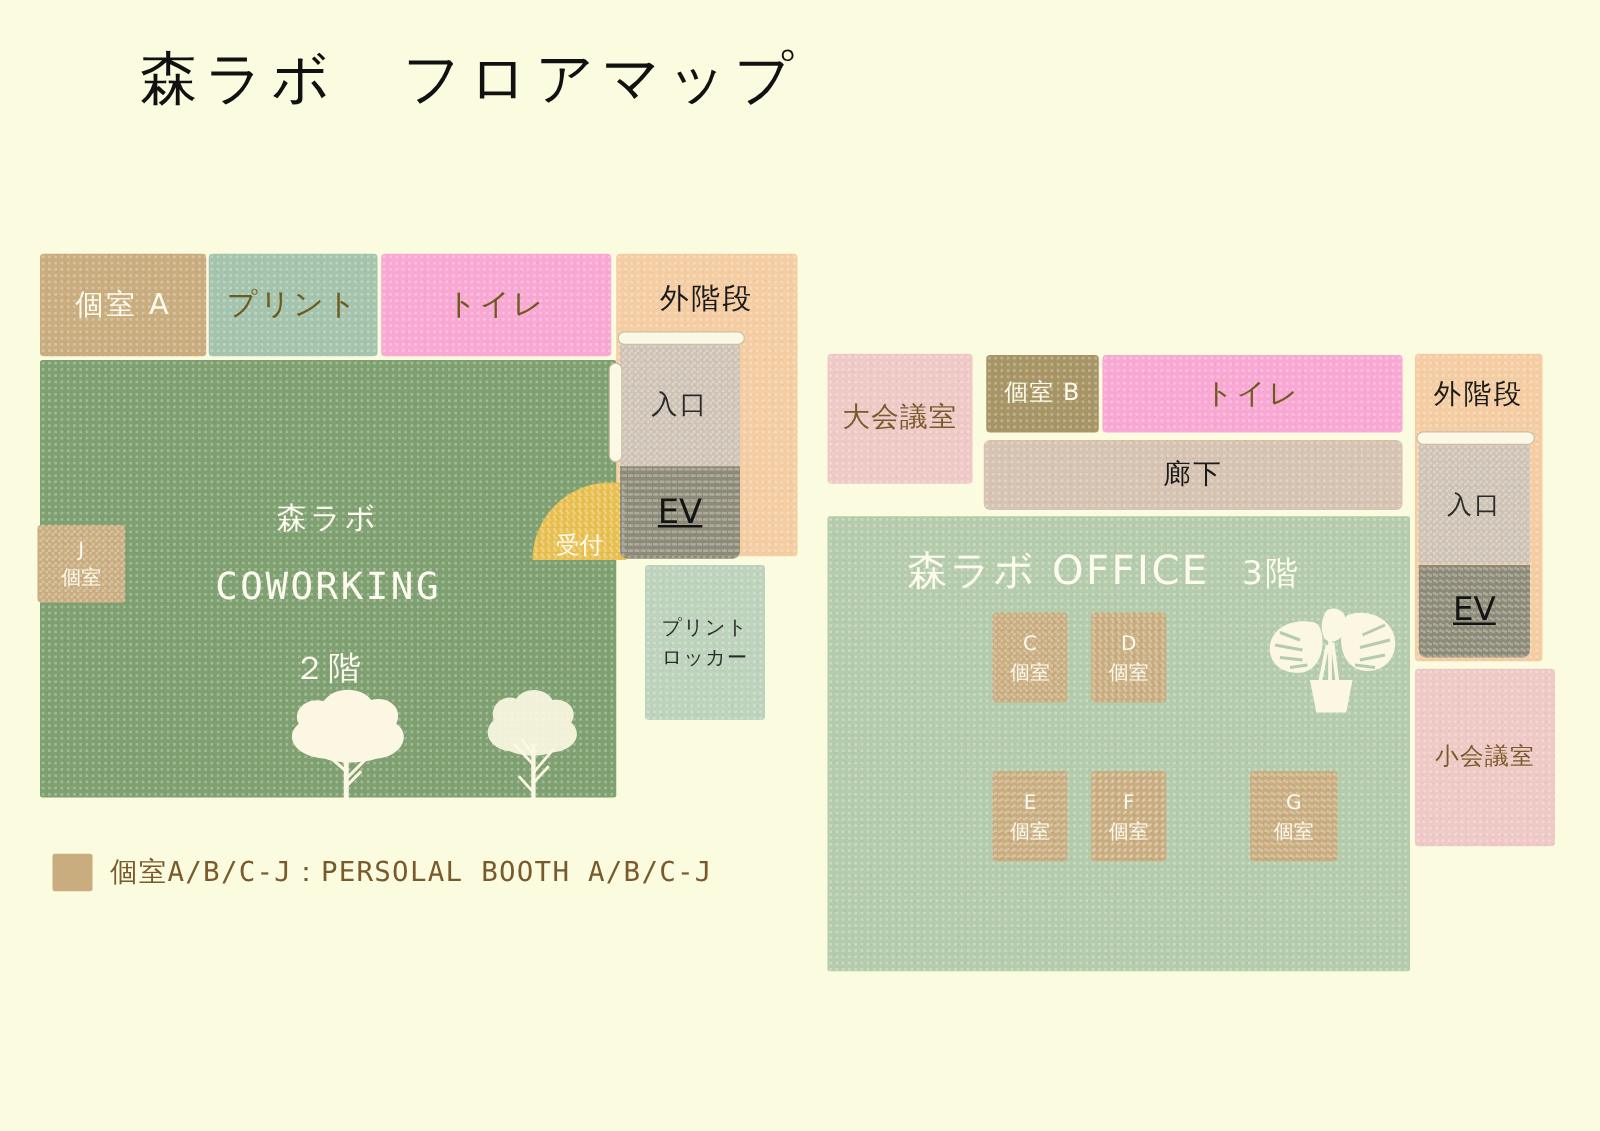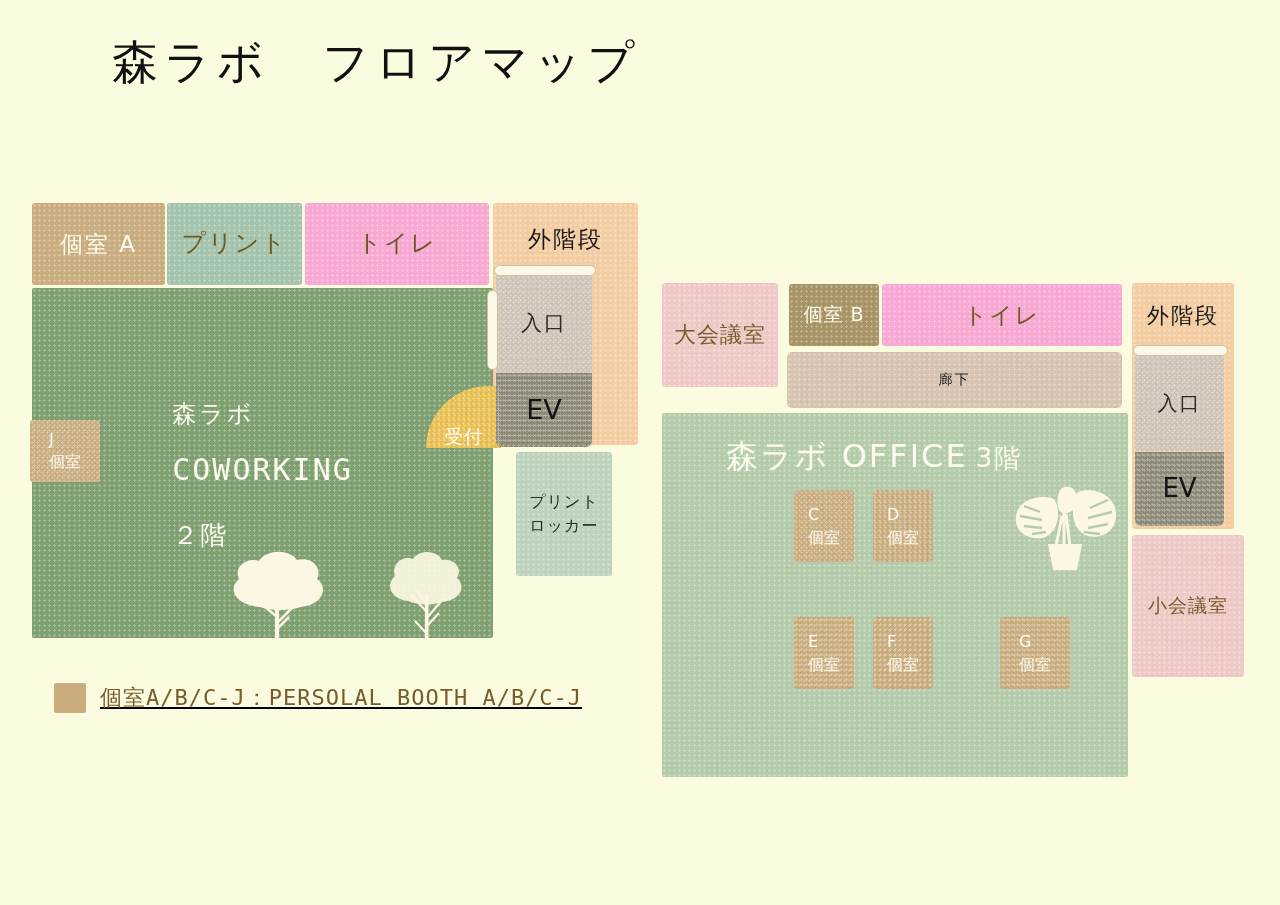--- a/index.html
+++ b/index.html
@@ -29,20 +29,21 @@
     white-space: pre;
   }
 
   
   .room {
     position: absolute;
     box-sizing: border-box;
     display: flex;
     align-items: center;
     justify-content: center;
+    text-align: center;
     line-height: 1.22;
     border-radius: 3px;
   }
   .room .lbl { position: relative; z-index: 3; white-space: pre-line; }
 
   
   .tex::before {
     content: "";
     position: absolute;
     inset: 0;
@@ -60,21 +61,21 @@
   
   .floorplan { position: absolute; }
 
   
   .c-booth      { background:#c9ad7f; color:#fdfbee; }
   .c-booth-dark { background:#a89566; color:#fdfbee; }
   .c-kitchen    { background:#a4c4ae; color:#6d5a1e; }
   .c-toilet     { background:#f9a8d4; color:#6d5a1e; }
   .c-stair      { background:#f5cda3; color:#1a1a1a; }
   .c-entrance   { background:#cfc3b6; color:#2b2b2b; }
-  .c-ev         { background:#8d8a77; color:#141414; }
+  .c-ev         { background:#8d8a77; color:#141414;text-decoration:underline; }
   .c-locker     { background:#bdd3bc; color:#2b2b2b; }
   .c-green2f    { background:#7fa071; color:#fdfbee; }
   .c-green3f    { background:#b5ccac; color:#fdfbee; }
   .c-reception  { background:#e8bf4e; color:#fdfbee; }
   .c-meeting    { background:#eec9c6; color:#7a5a2a; }
   .c-corridor   { background:#d6c3b2; color:#1b1b1b; }
 
   
   .legend {
     position: absolute;
@@ -172,21 +173,21 @@
   </div>
 
   <div class="room tex c-locker" style="left:516px;top:452px;width:96px;height:124px;font-size:16px;letter-spacing:1px;line-height:1.5;">
     <span class="lbl">プリント
 ロッカー</span>
   </div>
 
   <div class="door" style="left:494px;top:265px;width:100px;height:9px;"></div>
   <div class="door" style="left:487px;top:290px;width:9px;height:78px;"></div>
 
-  <div class="legend" style="left:54px;top:683px;text-decoration:underline;">
+  <div class="legend" style="left:42px;top:683px;">
     <div class="legend-swatch" style="background: rgb(201, 173, 127);"></div>
     <div class="legend-text">個室A/B/C-J：PERSOLAL BOOTH A/B/C-J</div>
   </div>
 </div>
 
 <div class="floorplan" style="left:0;top:0;width:1280px;height:905px;">
 
   <div class="room tex c-stair" style="left:1132px;top:283px;width:102px;height:246px;align-items:flex-start;justify-content:center;padding-top:20px;font-size:22px;letter-spacing:2px;">
     <span class="lbl">外階段</span>
   </div>
@@ -196,26 +197,26 @@
   </div>
 
   <div class="room tex c-booth-dark" style="left:789px;top:284px;width:90px;height:62px;font-size:19px;letter-spacing:1px;">
     <span class="lbl">個室 B</span>
   </div>
 
   <div class="room tex c-toilet" style="left:882px;top:284px;width:240px;height:62px;font-size:23px;letter-spacing:2px;">
     <span class="lbl">トイレ</span>
   </div>
 
-  <div class="room tex c-corridor" style="left:787px;top:352px;width:335px;height:56px;font-size:14px;letter-spacing:2px;border-radius:5px;">
+  <div class="room tex c-corridor" style="left:787px;top:352px;width:335px;height:56px;font-size:22px;letter-spacing:2px;border-radius:5px;">
     <span class="lbl">廊下</span>
   </div>
 
   <div class="room tex c-green3f" style="left:662px;top:413px;width:466px;height:364px;align-items:flex-start;justify-content:flex-start;padding:24px 0 0 64px;border-radius:2px;">
-    <span class="lbl" style="display:flex;align-items:baseline;gap:8px;">
+    <span class="lbl" style="display:flex;align-items:baseline;gap:26px;">
       <span style="font-size:32px;letter-spacing:2px;">森ラボ OFFICE</span>
       <span style="font-size:26px;letter-spacing:2px;">3階</span>
     </span>
   </div>
 
   <svg class="deco" style="left:1004px;top:472px;" width="120" height="100" viewBox="0 0 120 100">
     <g fill="#fbf7e2">
 
       <path d="M48 26 C30 22 14 30 12 44 C10 58 22 68 38 66 C48 64 54 54 54 42 C54 34 52 28 48 26 Z"></path>
       <path d="M20 34 L36 40 M16 44 L38 48 M20 54 L38 56 M28 62 L42 60" stroke="#b5ccac" stroke-width="2.4" fill="none"></path>

